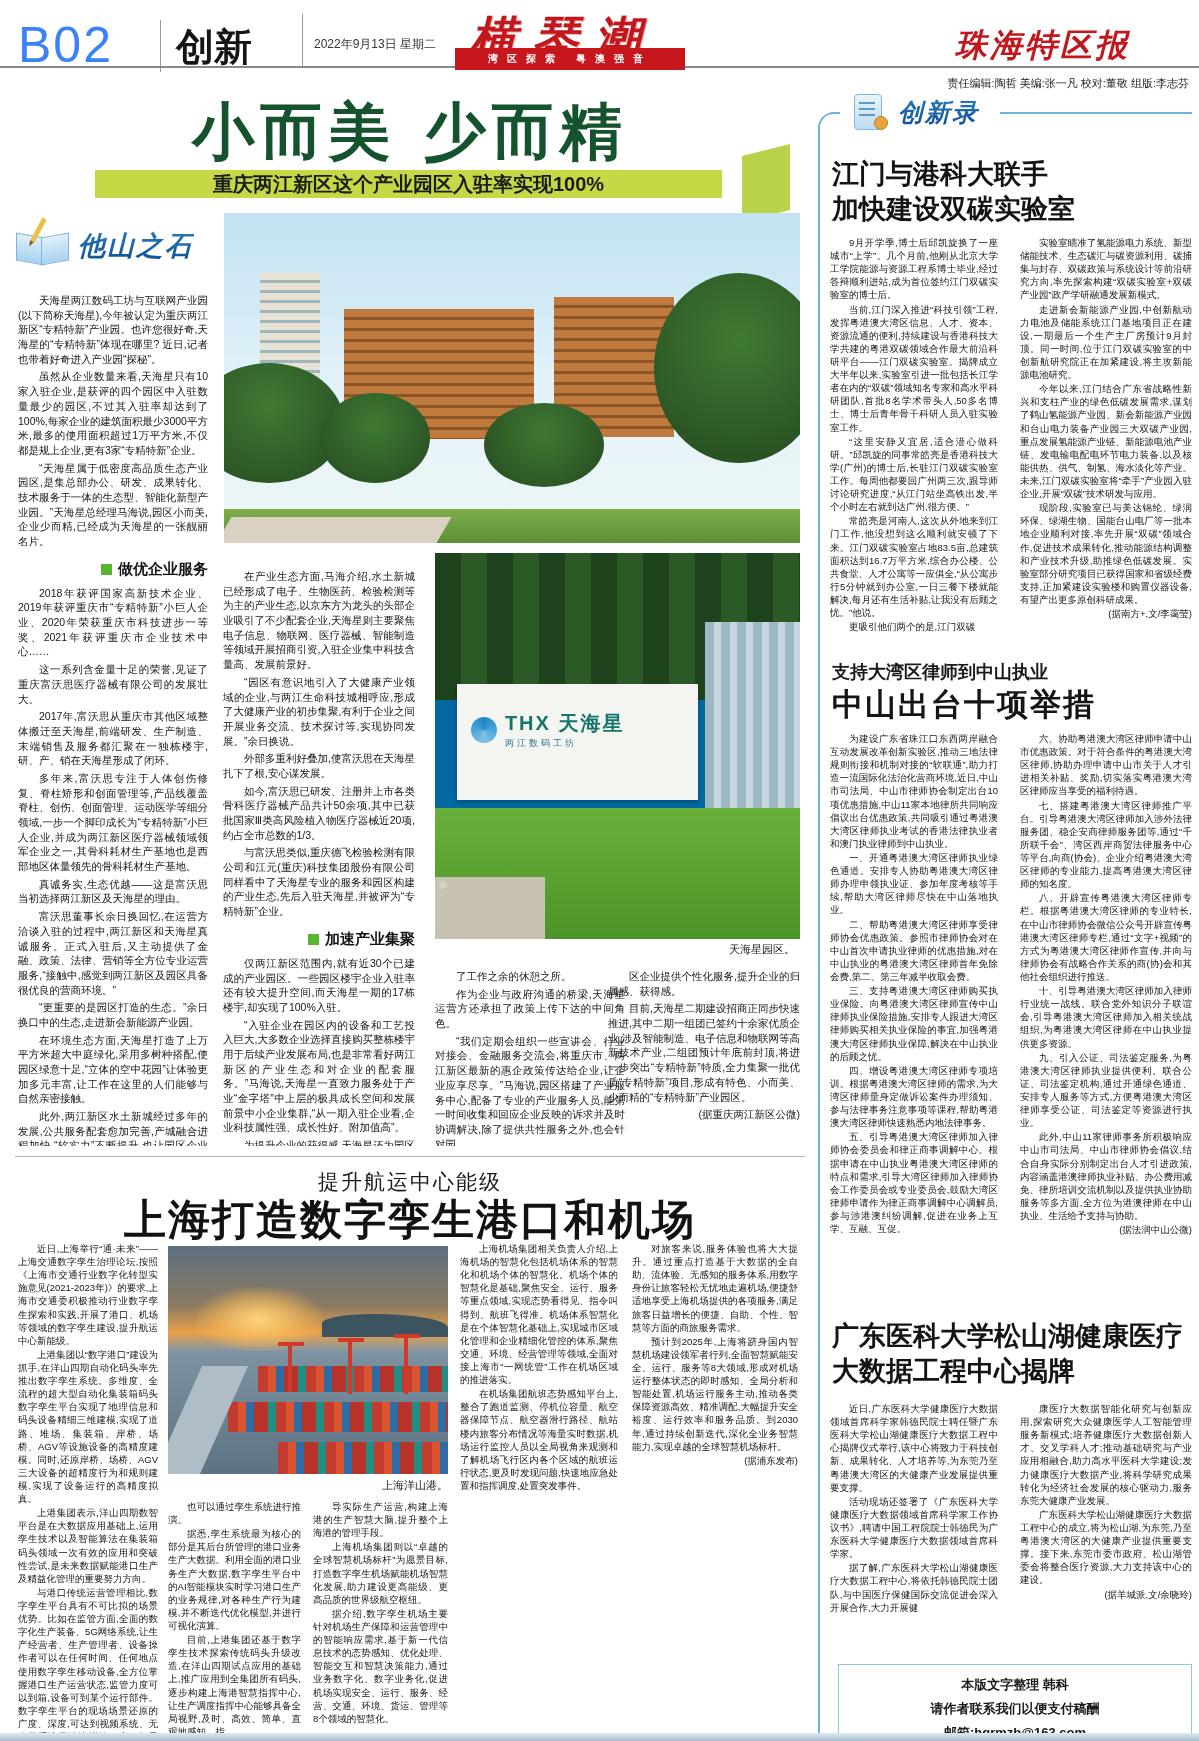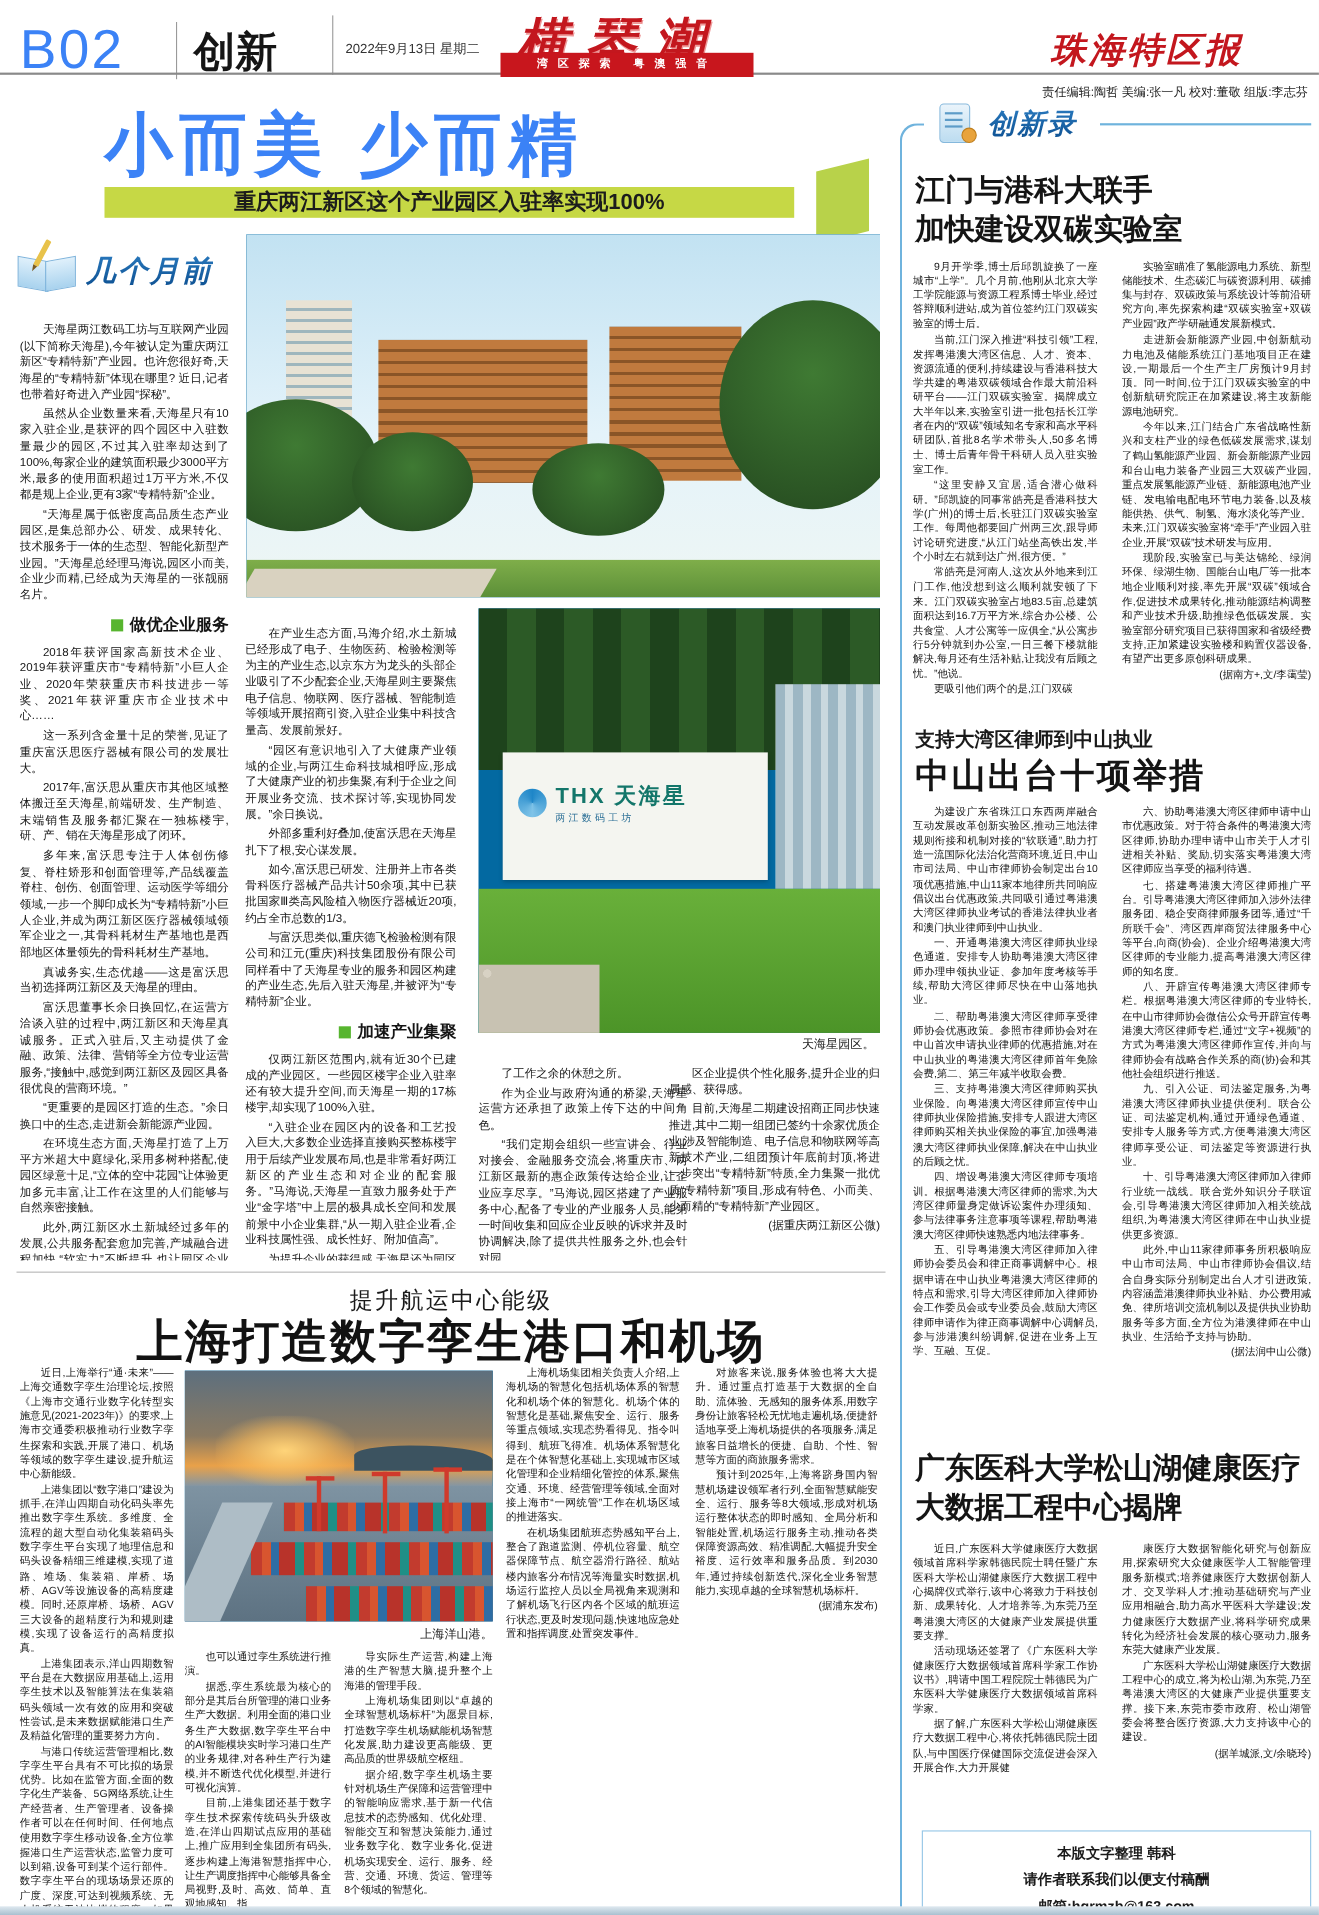--- a/index.html
+++ b/index.html
@@ -9,21 +9,21 @@
   .pageno{font-size:50px;color:#3b82f6;letter-spacing:2px;}
   .secname{font-size:38px;font-weight:bold;color:#151515;}
   .vline{width:1px;background:#9a9a9a;}
   .dateline{font-size:12px;color:#333;}
   .masthead{font-family:"DejaVu Serif",serif;font-style:italic;font-weight:bold;color:#c3171e;font-size:46px;letter-spacing:16px;text-shadow:1px 1px 0 #e99;}
   .papername{font-family:"DejaVu Serif",serif;font-style:italic;font-weight:bold;color:#c3171e;font-size:32px;letter-spacing:3px;}
   .redbox{background:#c8161d;color:#fff;font-size:10px;font-weight:bold;letter-spacing:9px;text-align:center;line-height:22px;}
   .hrule{height:2px;background:#8a8a8a;}
   .credits{font-size:11px;color:#222;}
   
-  .bigheadline{font-family:"DejaVu Serif",serif;font-weight:bold;font-size:62px;letter-spacing:6px;color:#3b82f6;text-align:left;white-space:nowrap;}
+  .bigheadline{font-family:"DejaVu Serif",serif;font-weight:bold;font-size:62px;letter-spacing:6px;color:#14532d;text-align:center;white-space:nowrap;}
   .greenband{background:#c6d845;text-align:center;font-size:20px;font-weight:bold;color:#1c1c1c;line-height:28px;}
   .greenskew{background:#b8d24a;transform:skewY(-14deg);}
   .badge-text{font-size:27px;font-weight:bold;font-style:italic;letter-spacing:2px;
     background:linear-gradient(180deg,#2a7bc0,#0c4e8f);-webkit-background-clip:text;background-clip:text;color:transparent;}
   .book{width:52px;height:34px;position:relative;}
   .book .pg{position:absolute;bottom:0;width:26px;height:26px;background:linear-gradient(180deg,#dff0fb,#a8d2ee);border:1px solid #7fb4dc;}
   .book .pg.l{left:0;transform:skewY(10deg);}
   .book .pg.r{left:25px;transform:skewY(-10deg);}
   .book .pencil{position:absolute;left:20px;top:-12px;width:5px;height:26px;background:#e8c24a;transform:rotate(28deg);border-radius:1px;}
   .book .pencil:after{content:"";position:absolute;bottom:-6px;left:0;border-left:2.5px solid transparent;border-right:2.5px solid transparent;border-top:6px solid #7a5a22;}
@@ -97,21 +97,21 @@
   <div class="abs bigheadline" style="left:95px;top:90px;width:630px;">小而美 少而精</div>
   <div class="abs greenband" style="left:95px;top:170px;width:627px;height:28px;">重庆两江新区这个产业园区入驻率实现100%</div>
   <div class="abs greenskew" style="left:742px;top:150px;width:48px;height:66px;"></div>
 
   <div class="abs" style="left:16px;top:228px;display:flex;align-items:center;gap:10px;">
     <div class="book">
         <div class="pg l"></div>
         <div class="pg r"></div>
         <div class="pencil"></div>
       </div>
-    <div class="badge-text">几个月前</div>
+    <div class="badge-text">他山之石</div>
   </div>
 
   <div class="photo" style="left:224px;top:213px;width:576px;height:330px;">
     <div class="ph1-sky"></div>
     <div class="bld light" style="left:36px;top:60px;width:60px;height:160px;"></div>
     <div class="bld" style="left:120px;top:96px;width:190px;height:130px;"></div>
     <div class="bld" style="left:330px;top:84px;width:120px;height:140px;"></div>
     <div class="bld light" style="left:462px;top:110px;width:70px;height:110px;"></div>
     <div class="tree" style="left:-30px;top:150px;width:150px;height:120px;"></div>
     <div class="tree" style="left:96px;top:180px;width:110px;height:90px;"></div>
@@ -293,22 +293,22 @@
         <p>三、支持粤港澳大湾区律师购买执业保险。向粤港澳大湾区律师宣传中山律师执业保险措施,安排专人跟进大湾区律师购买相关执业保险的事宜,加强粤港澳大湾区律师执业保障,解决在中山执业的后顾之忧。</p>
         <p>四、增设粤港澳大湾区律师专项培训。根据粤港澳大湾区律师的需求,为大湾区律师量身定做诉讼案件办理须知、参与法律事务注意事项等课程,帮助粤港澳大湾区律师快速熟悉内地法律事务。</p>
         <p>五、引导粤港澳大湾区律师加入律师协会委员会和律正商事调解中心。根据申请在中山执业粤港澳大湾区律师的特点和需求,引导大湾区律师加入律师协会工作委员会或专业委员会,鼓励大湾区律师申请作为律正商事调解中心调解员,参与涉港澳纠纷调解,促进在业务上互学、互融、互促。</p>
       </div>
   </div>
   <div class="scol" style="left:1020px;top:732px;width:172px;height:508px;">
     <div>
         <p>六、协助粤港澳大湾区律师申请中山市优惠政策。对于符合条件的粤港澳大湾区律师,协助办理申请中山市关于人才引进相关补贴、奖励,切实落实粤港澳大湾区律师应当享受的福利待遇。</p>
         <p>七、搭建粤港澳大湾区律师推广平台。引导粤港澳大湾区律师加入涉外法律服务团、稳企安商律师服务团等,通过“千所联千会”、湾区西岸商贸法律服务中心等平台,向商(协会)、企业介绍粤港澳大湾区律师的专业能力,提高粤港澳大湾区律师的知名度。</p>
         <p>八、开辟宣传粤港澳大湾区律师专栏。根据粤港澳大湾区律师的专业特长,在中山市律师协会微信公众号开辟宣传粤港澳大湾区律师专栏,通过“文字+视频”的方式为粤港澳大湾区律师作宣传,并向与律师协会有战略合作关系的商(协)会和其他社会组织进行推送。</p>
+        <p>十、引导粤港澳大湾区律师加入律师行业统一战线。联合党外知识分子联谊会,引导粤港澳大湾区律师加入相关统战组织,为粤港澳大湾区律师在中山执业提供更多资源。</p>
         <p>九、引入公证、司法鉴定服务,为粤港澳大湾区律师执业提供便利。联合公证、司法鉴定机构,通过开通绿色通道、安排专人服务等方式,方便粤港澳大湾区律师享受公证、司法鉴定等资源进行执业。</p>
-        <p>十、引导粤港澳大湾区律师加入律师行业统一战线。联合党外知识分子联谊会,引导粤港澳大湾区律师加入相关统战组织,为粤港澳大湾区律师在中山执业提供更多资源。</p>
         <p>此外,中山11家律师事务所积极响应中山市司法局、中山市律师协会倡议,结合自身实际分别制定出台人才引进政策,内容涵盖港澳律师执业补贴、办公费用减免、律所培训交流机制以及提供执业协助服务等多方面,全方位为港澳律师在中山执业、生活给予支持与协助。</p>
       </div>
     <p class="byline">(据法润中山公微)</p>
   </div>
 
   <div class="abs sb-title" style="left:832px;top:1318px;font-size:27px;line-height:1.3;">
     <div>广东医科大学松山湖健康医疗</div>
     <div>大数据工程中心揭牌</div>
   </div>
   <div class="scol" style="left:830px;top:1402px;width:168px;height:254px;">

